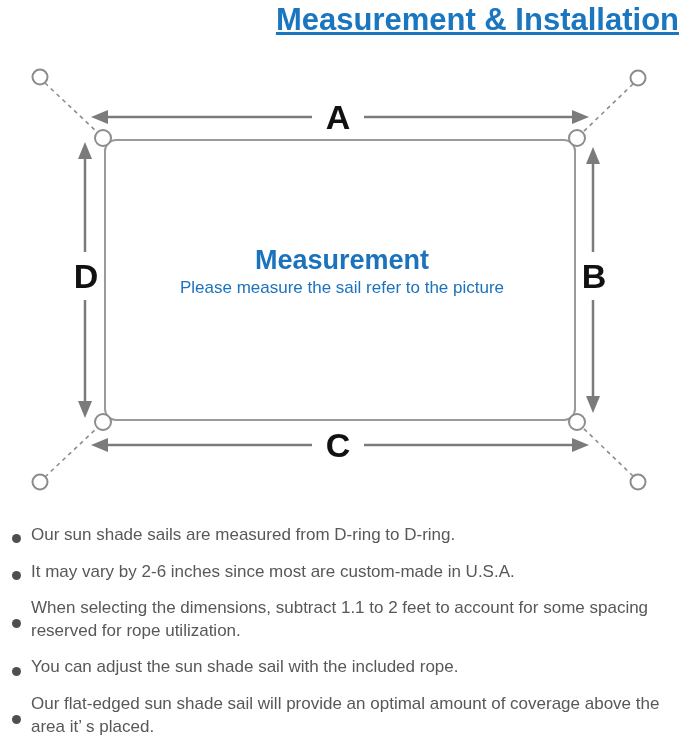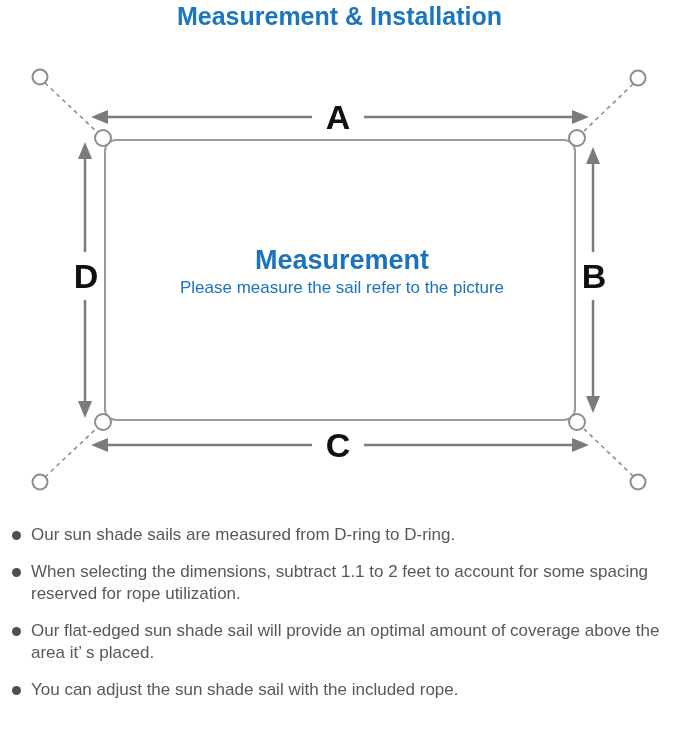--- a/index.html
+++ b/index.html
@@ -9,26 +9,27 @@
     height: 739px;
     background: #ffffff;
     font-family: "Liberation Sans", sans-serif;
     overflow: hidden;
   }
   .page-title {
     position: absolute;
     top: 2px;
     left: 0;
     width: 100%;
-    text-align: center;
-    font-size: 25px;
+    text-align: right;
+    font-size: 31px;
     font-weight: 700;
     color: #1b76c0;
     letter-spacing: 0px;
     margin: 0;
+    text-decoration: underline;
   }
   #diagram {
     position: absolute;
     top: 0;
     left: 0;
   }
   .center-title {
     font-size: 27px;
     font-weight: 700;
     fill: #1b72bd;
@@ -48,21 +49,21 @@
   .notes {
     position: absolute;
     top: 524px;
     left: 0;
     width: 679px;
     box-sizing: border-box;
     padding: 0 6px 0 10px;
   }
   .note-item {
     display: flex;
-    align-items: flex-start;
+    align-items: center;
     margin-bottom: 14px;
     color: #58585a;
     font-size: 17px;
     line-height: 1.33;
   }
   .bullet {
     flex: 0 0 auto;
     width: 9px;
     height: 9px;
     border-radius: 50%;
@@ -140,25 +141,29 @@
     <text class="center-subtitle" x="342" y="293">Please measure the sail refer to the picture</text>
   </svg>
 
   <div class="notes">
     <div class="note-item">
       <span class="bullet"></span>
       <span class="note-text">Our sun shade sails are measured from D-ring to D-ring.</span>
     </div>
     <div class="note-item">
       <span class="bullet"></span>
+      <span class="note-text">It may vary by 2-6 inches since most are custom-made in U.S.A.</span>
+    </div>
+    <div class="note-item">
+      <span class="bullet"></span>
       <span class="note-text">When selecting the dimensions, subtract 1.1 to 2 feet to account for some spacing reserved for rope utilization.</span>
     </div>
     <div class="note-item">
       <span class="bullet"></span>
-      <span class="note-text">Our flat-edged sun shade sail will provide an optimal amount of coverage above the area it’ s placed.</span>
+      <span class="note-text">You can adjust the sun shade sail with the included rope.</span>
     </div>
     <div class="note-item">
       <span class="bullet"></span>
-      <span class="note-text">You can adjust the sun shade sail with the included rope.</span>
+      <span class="note-text">Our flat-edged sun shade sail will provide an optimal amount of coverage above the area it’ s placed.</span>
     </div>
   </div>
 
 </div>
 
 </body></html>

